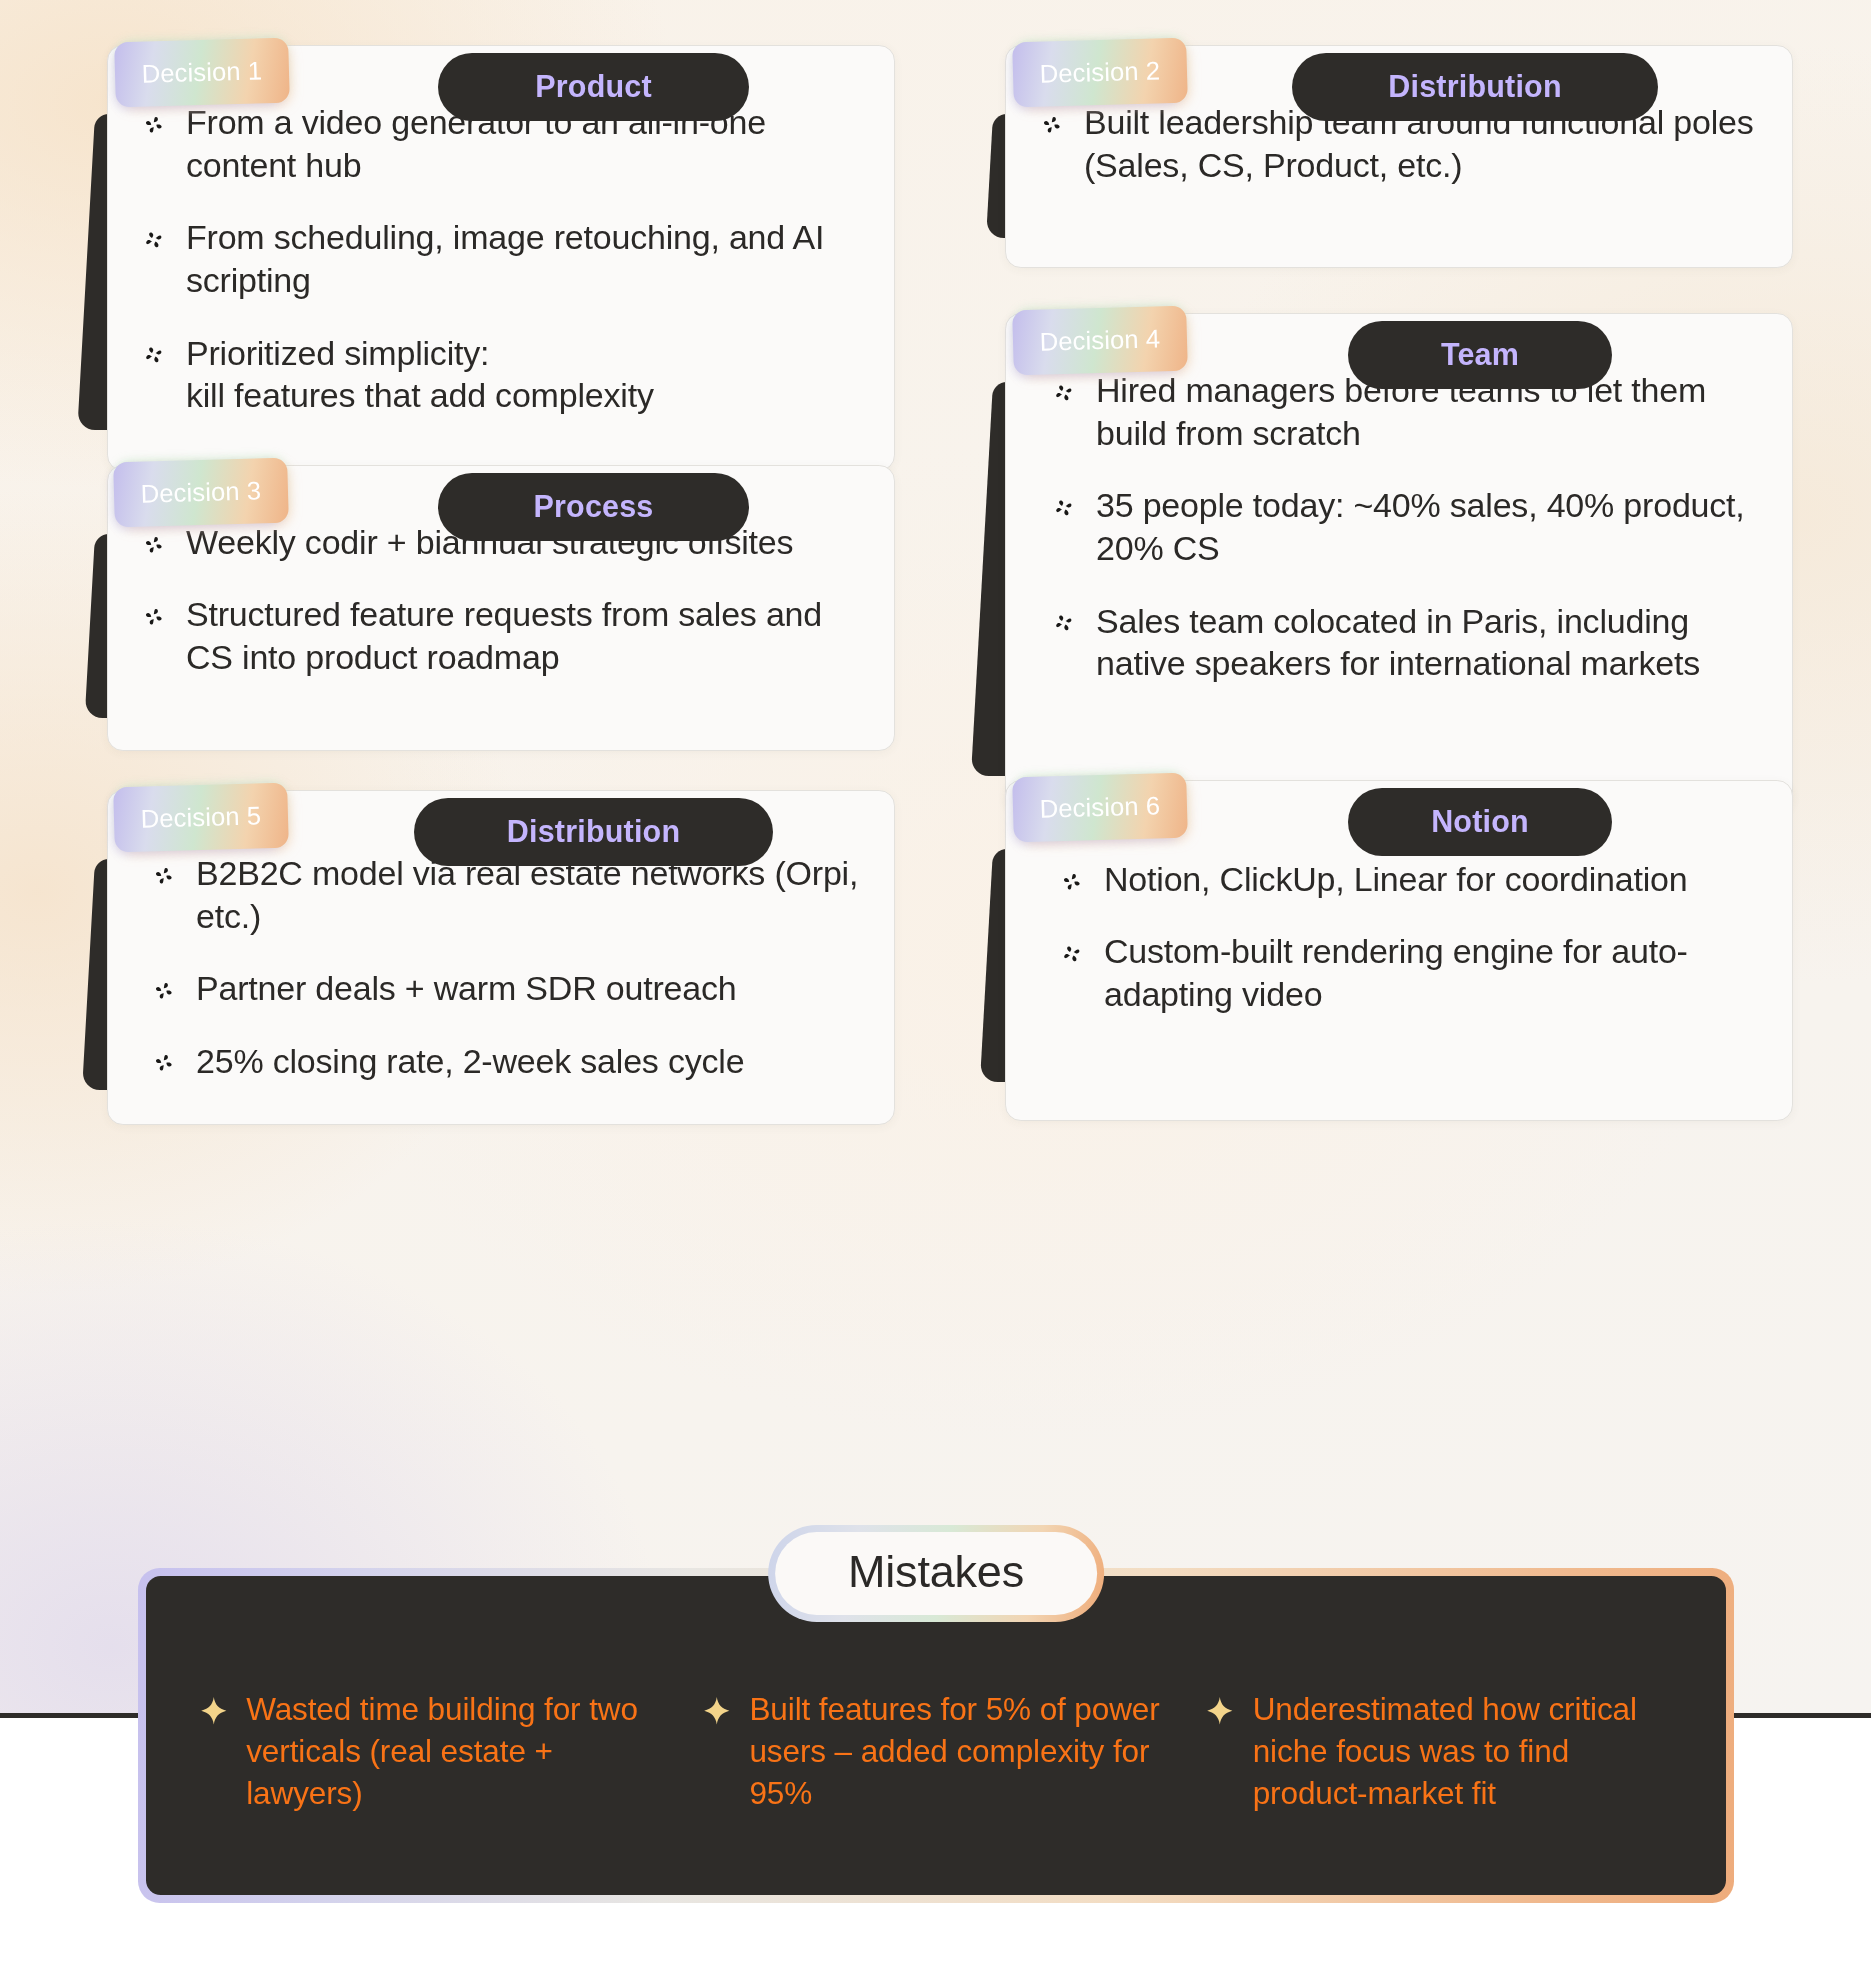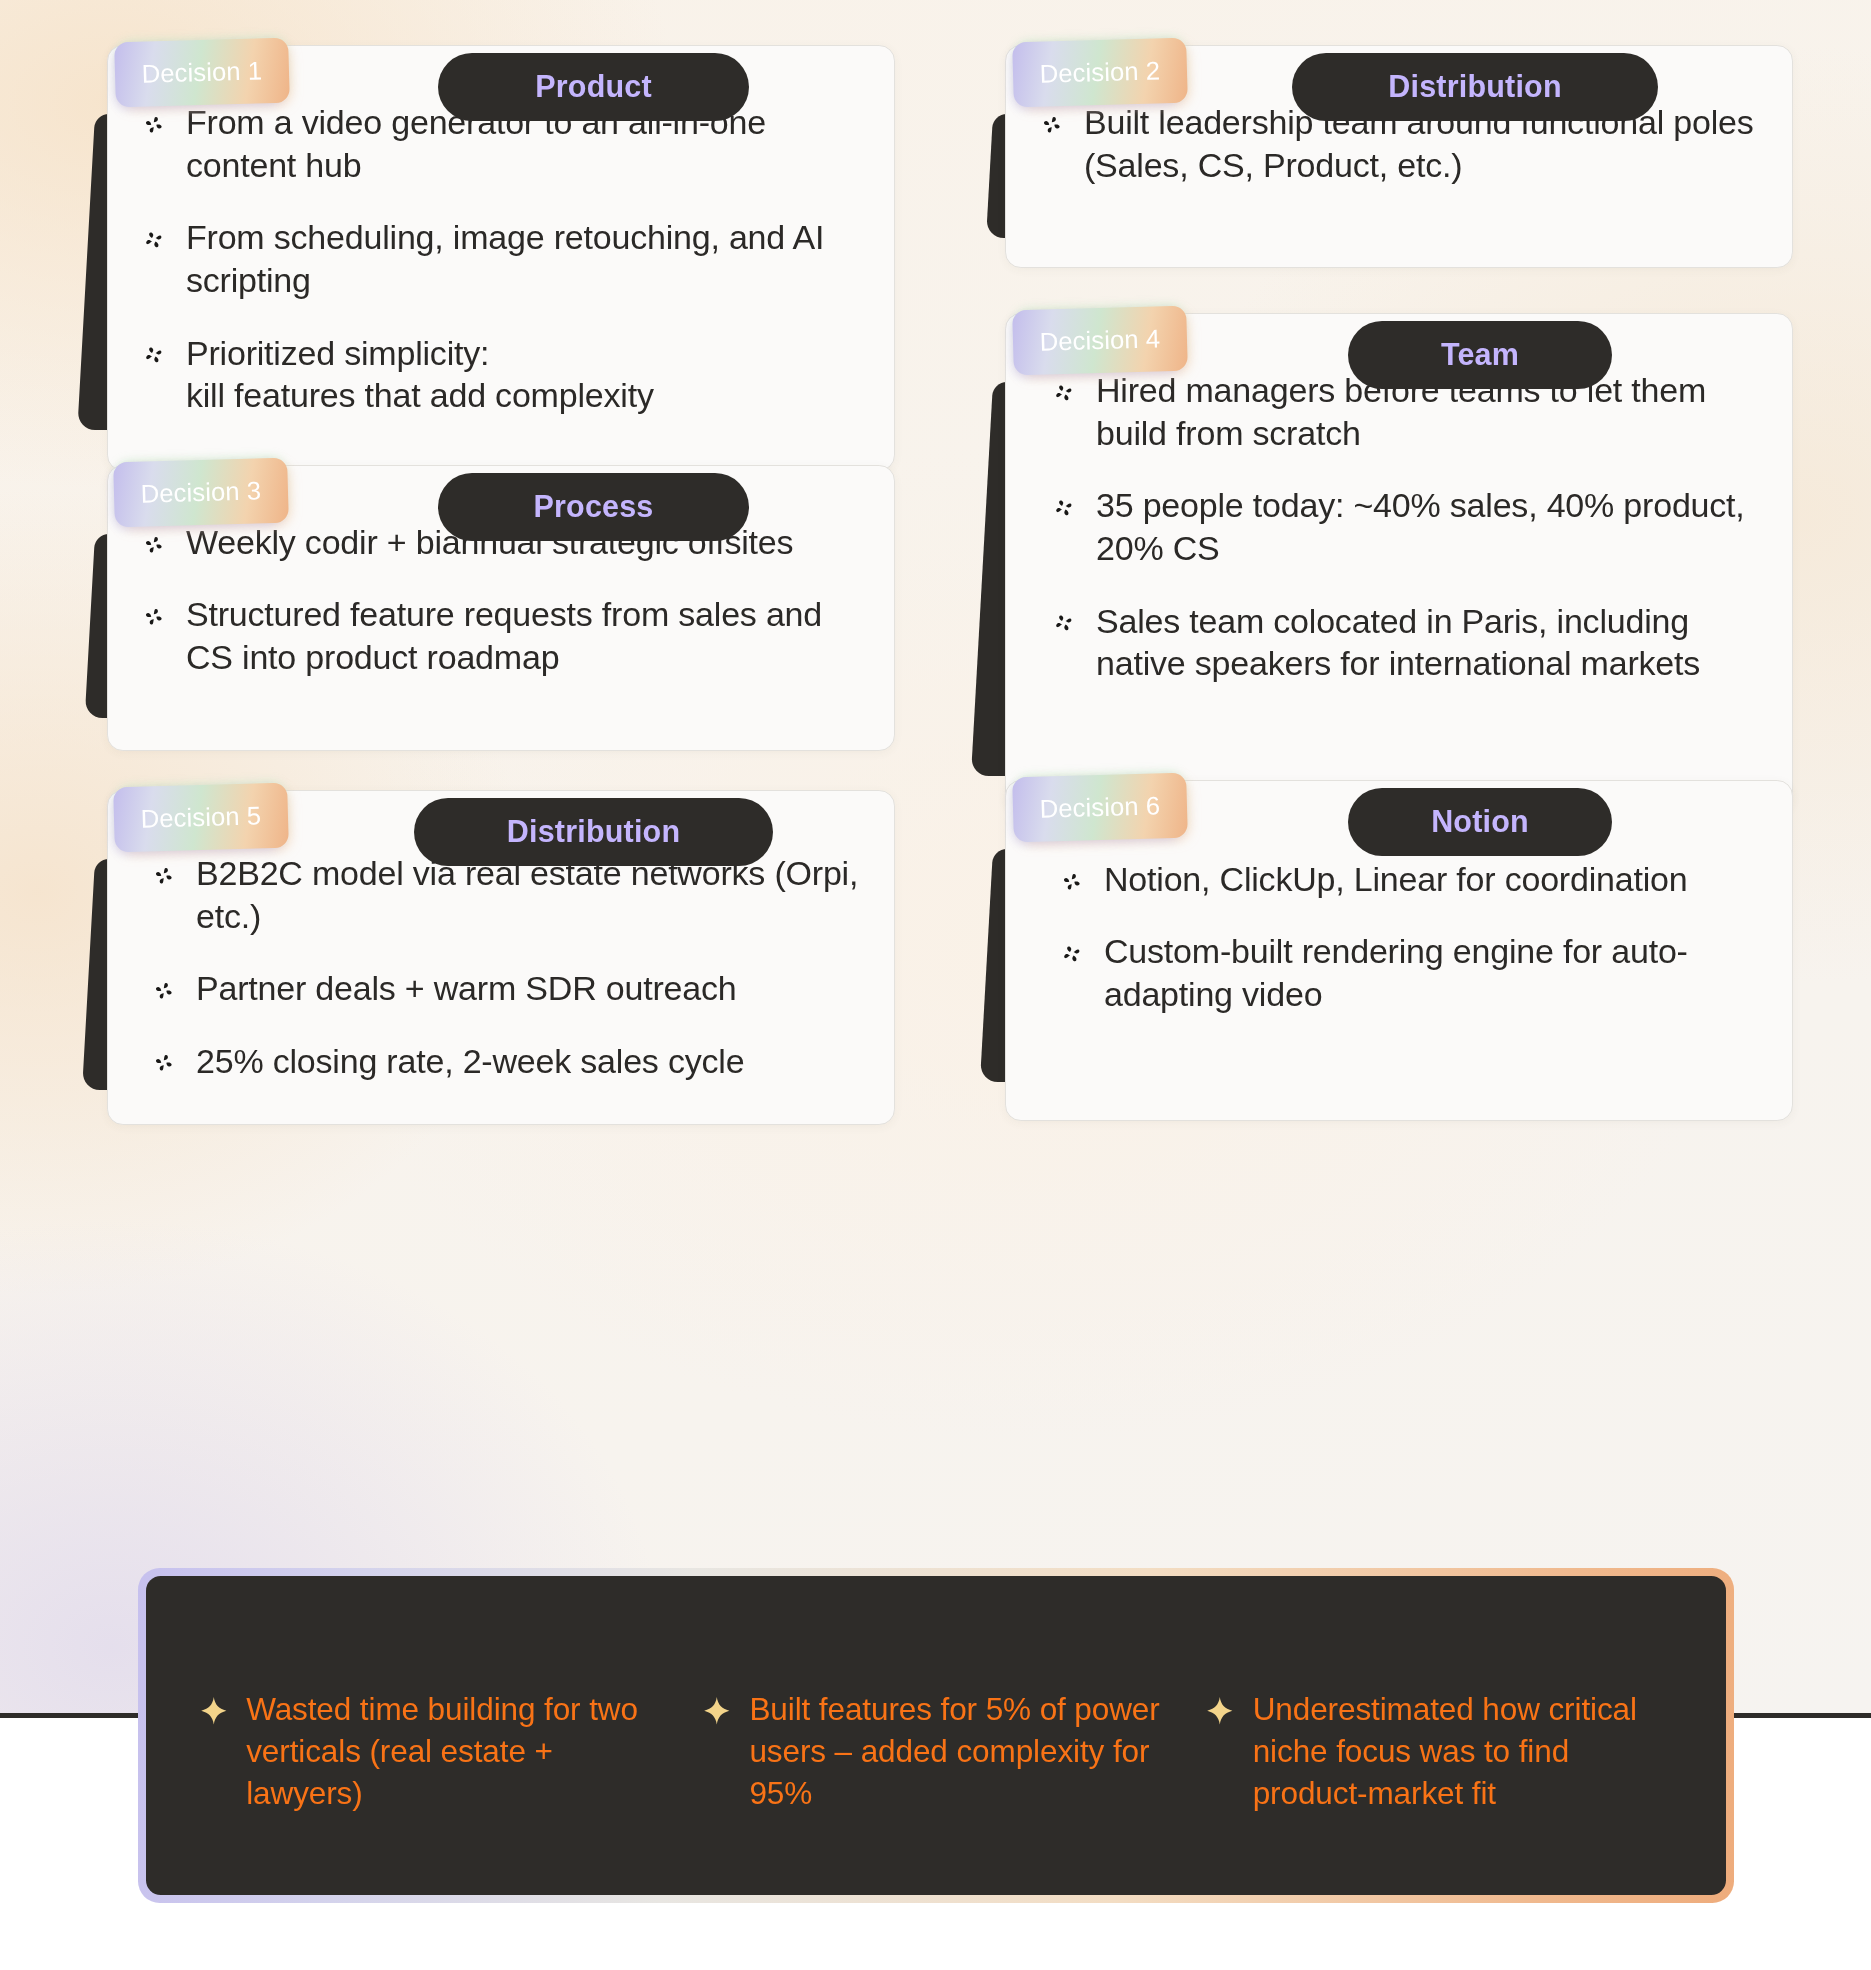--- a/index.html
+++ b/index.html
@@ -457,14 +457,19 @@
                 <path fill="#f3d48a" d="M12 0.8c.9 6.3 3.9 9.3 10.2 11.2-6.3 1.9-9.3 4.9-10.2 11.2-.9-6.3-3.9-9.3-10.2-11.2C8.1 10.1 11.1 7.1 12 0.8z"></path>
               </svg>
           </span>
           <span class="mistake-text">Underestimated how critical niche focus was to find product-market fit</span>
         </div>
 
       </div>
     </div>
   </div>
 
+  <div id="mistakes-pill-border">
+    <div id="mistakes-pill">
+      <div id="mistakes-title">Mistakes</div>
+    </div>
+  </div>
 </div>
 
 
 </body></html>

